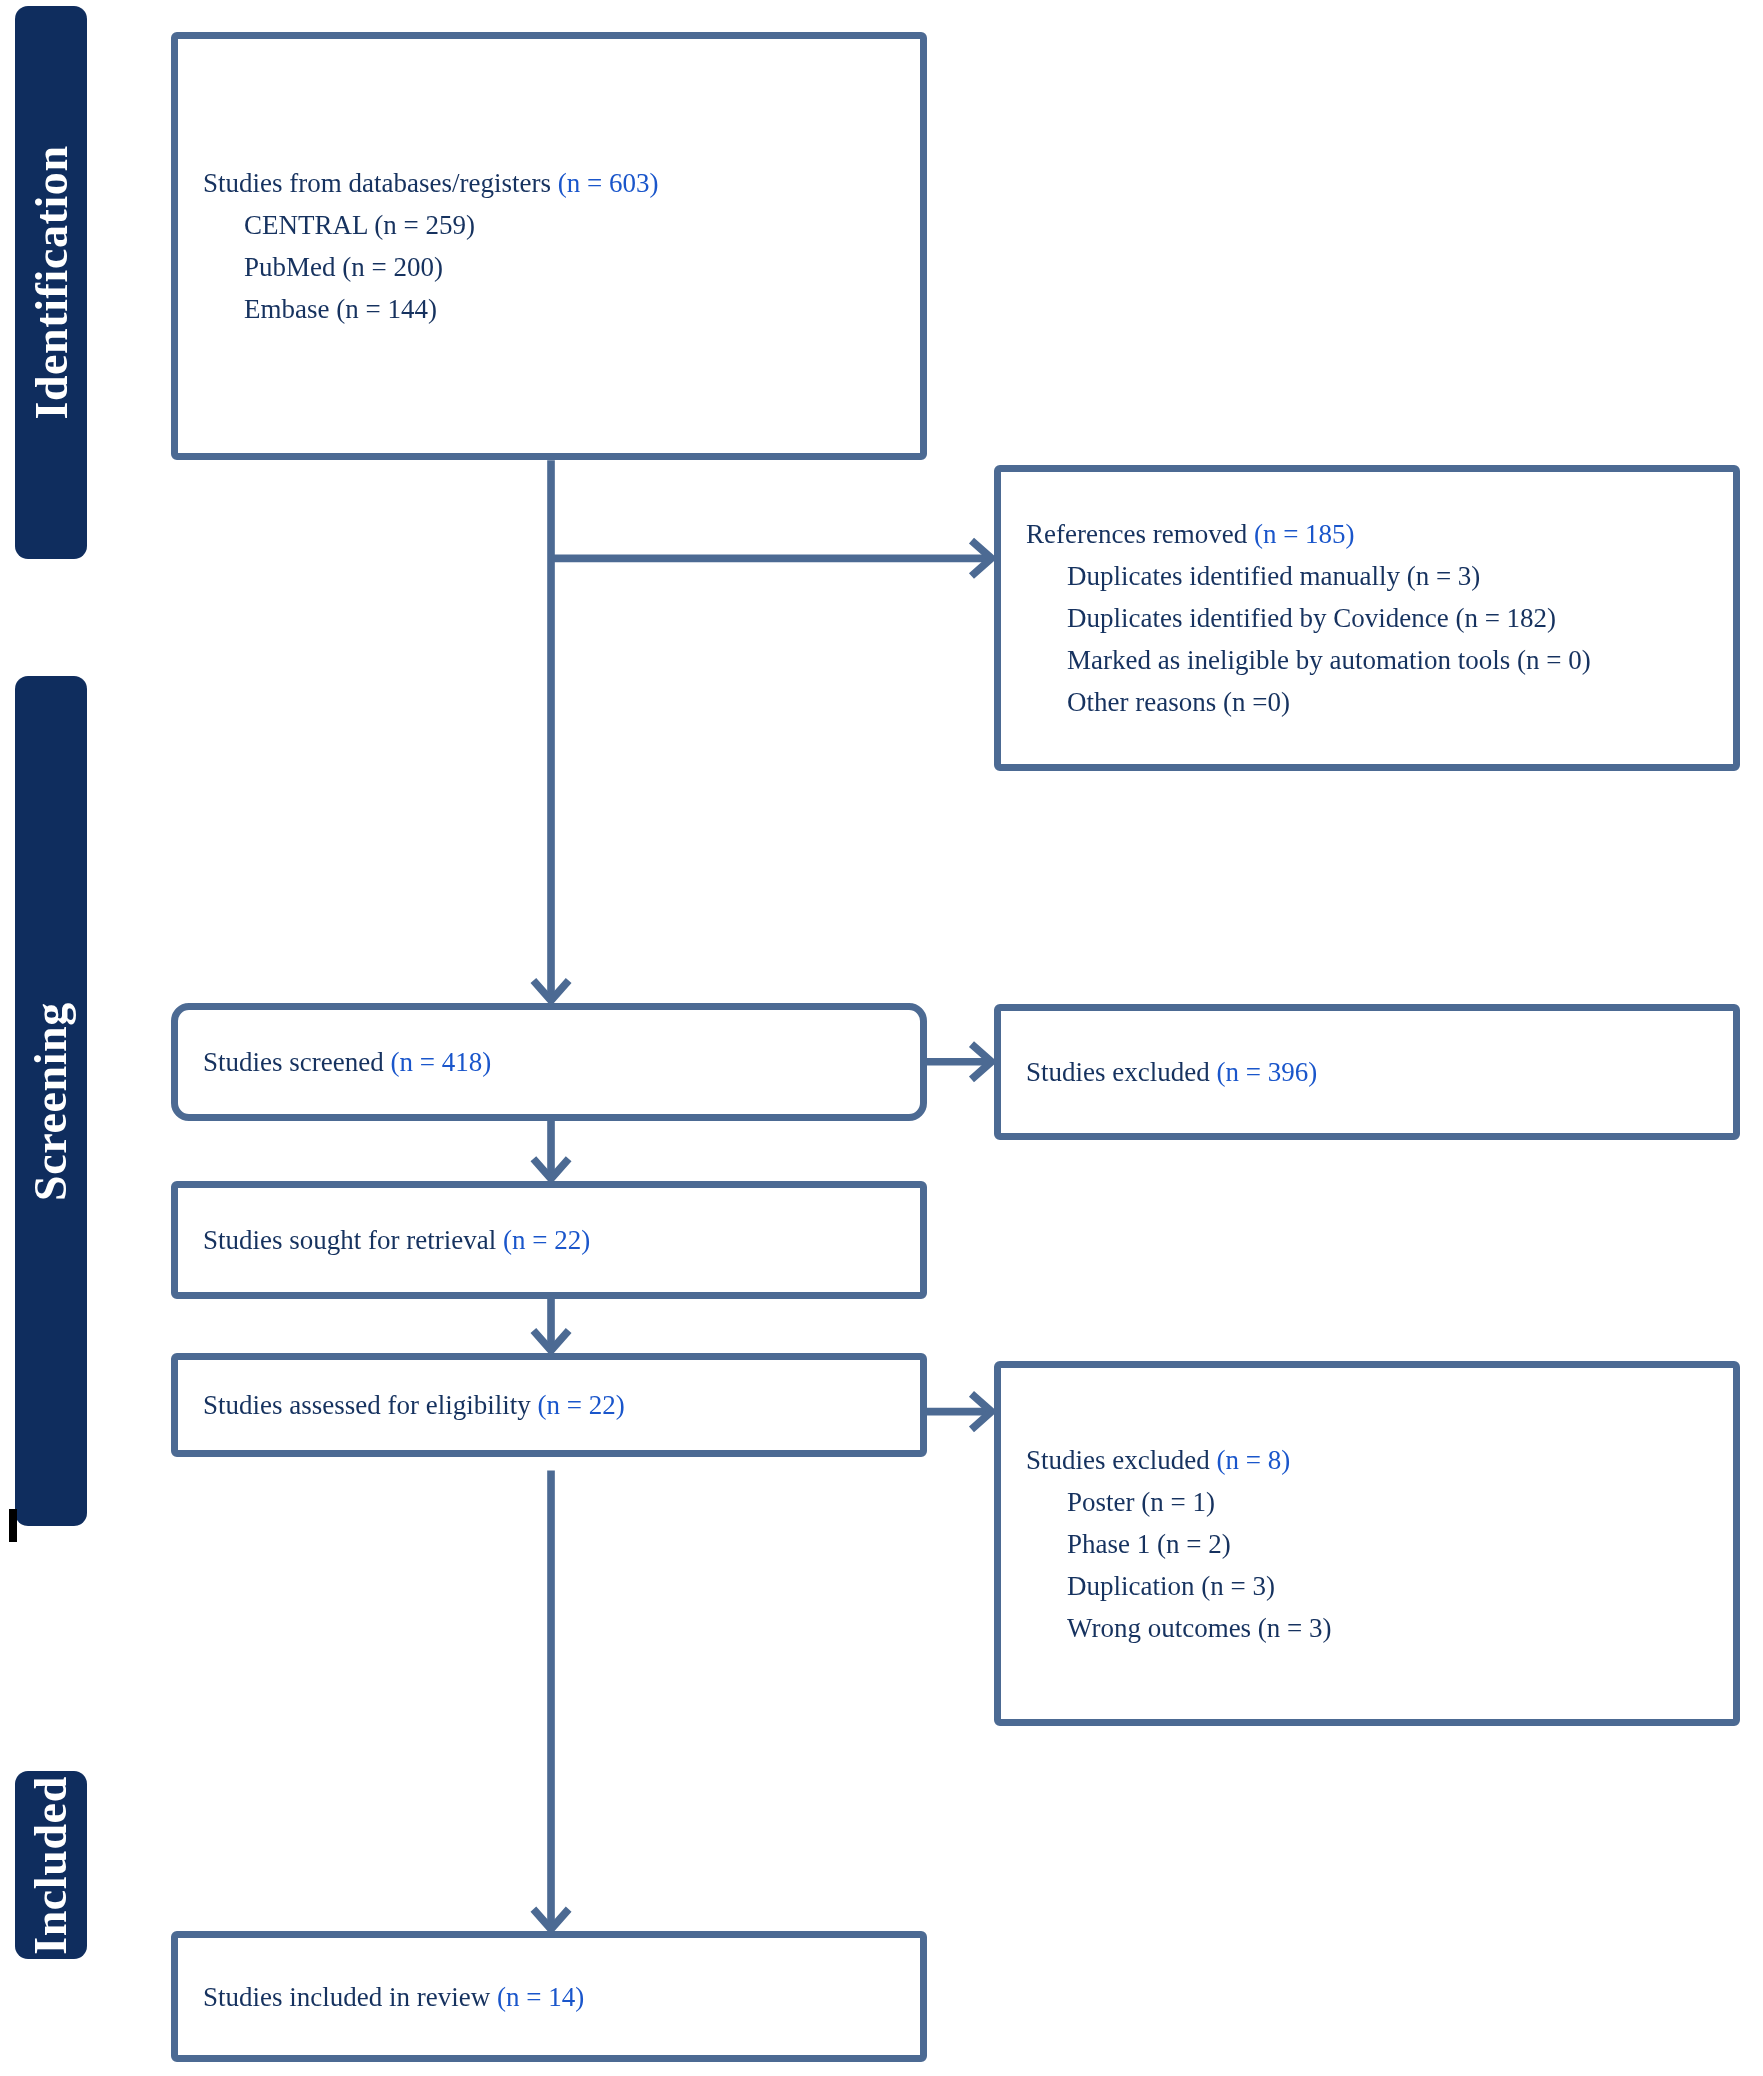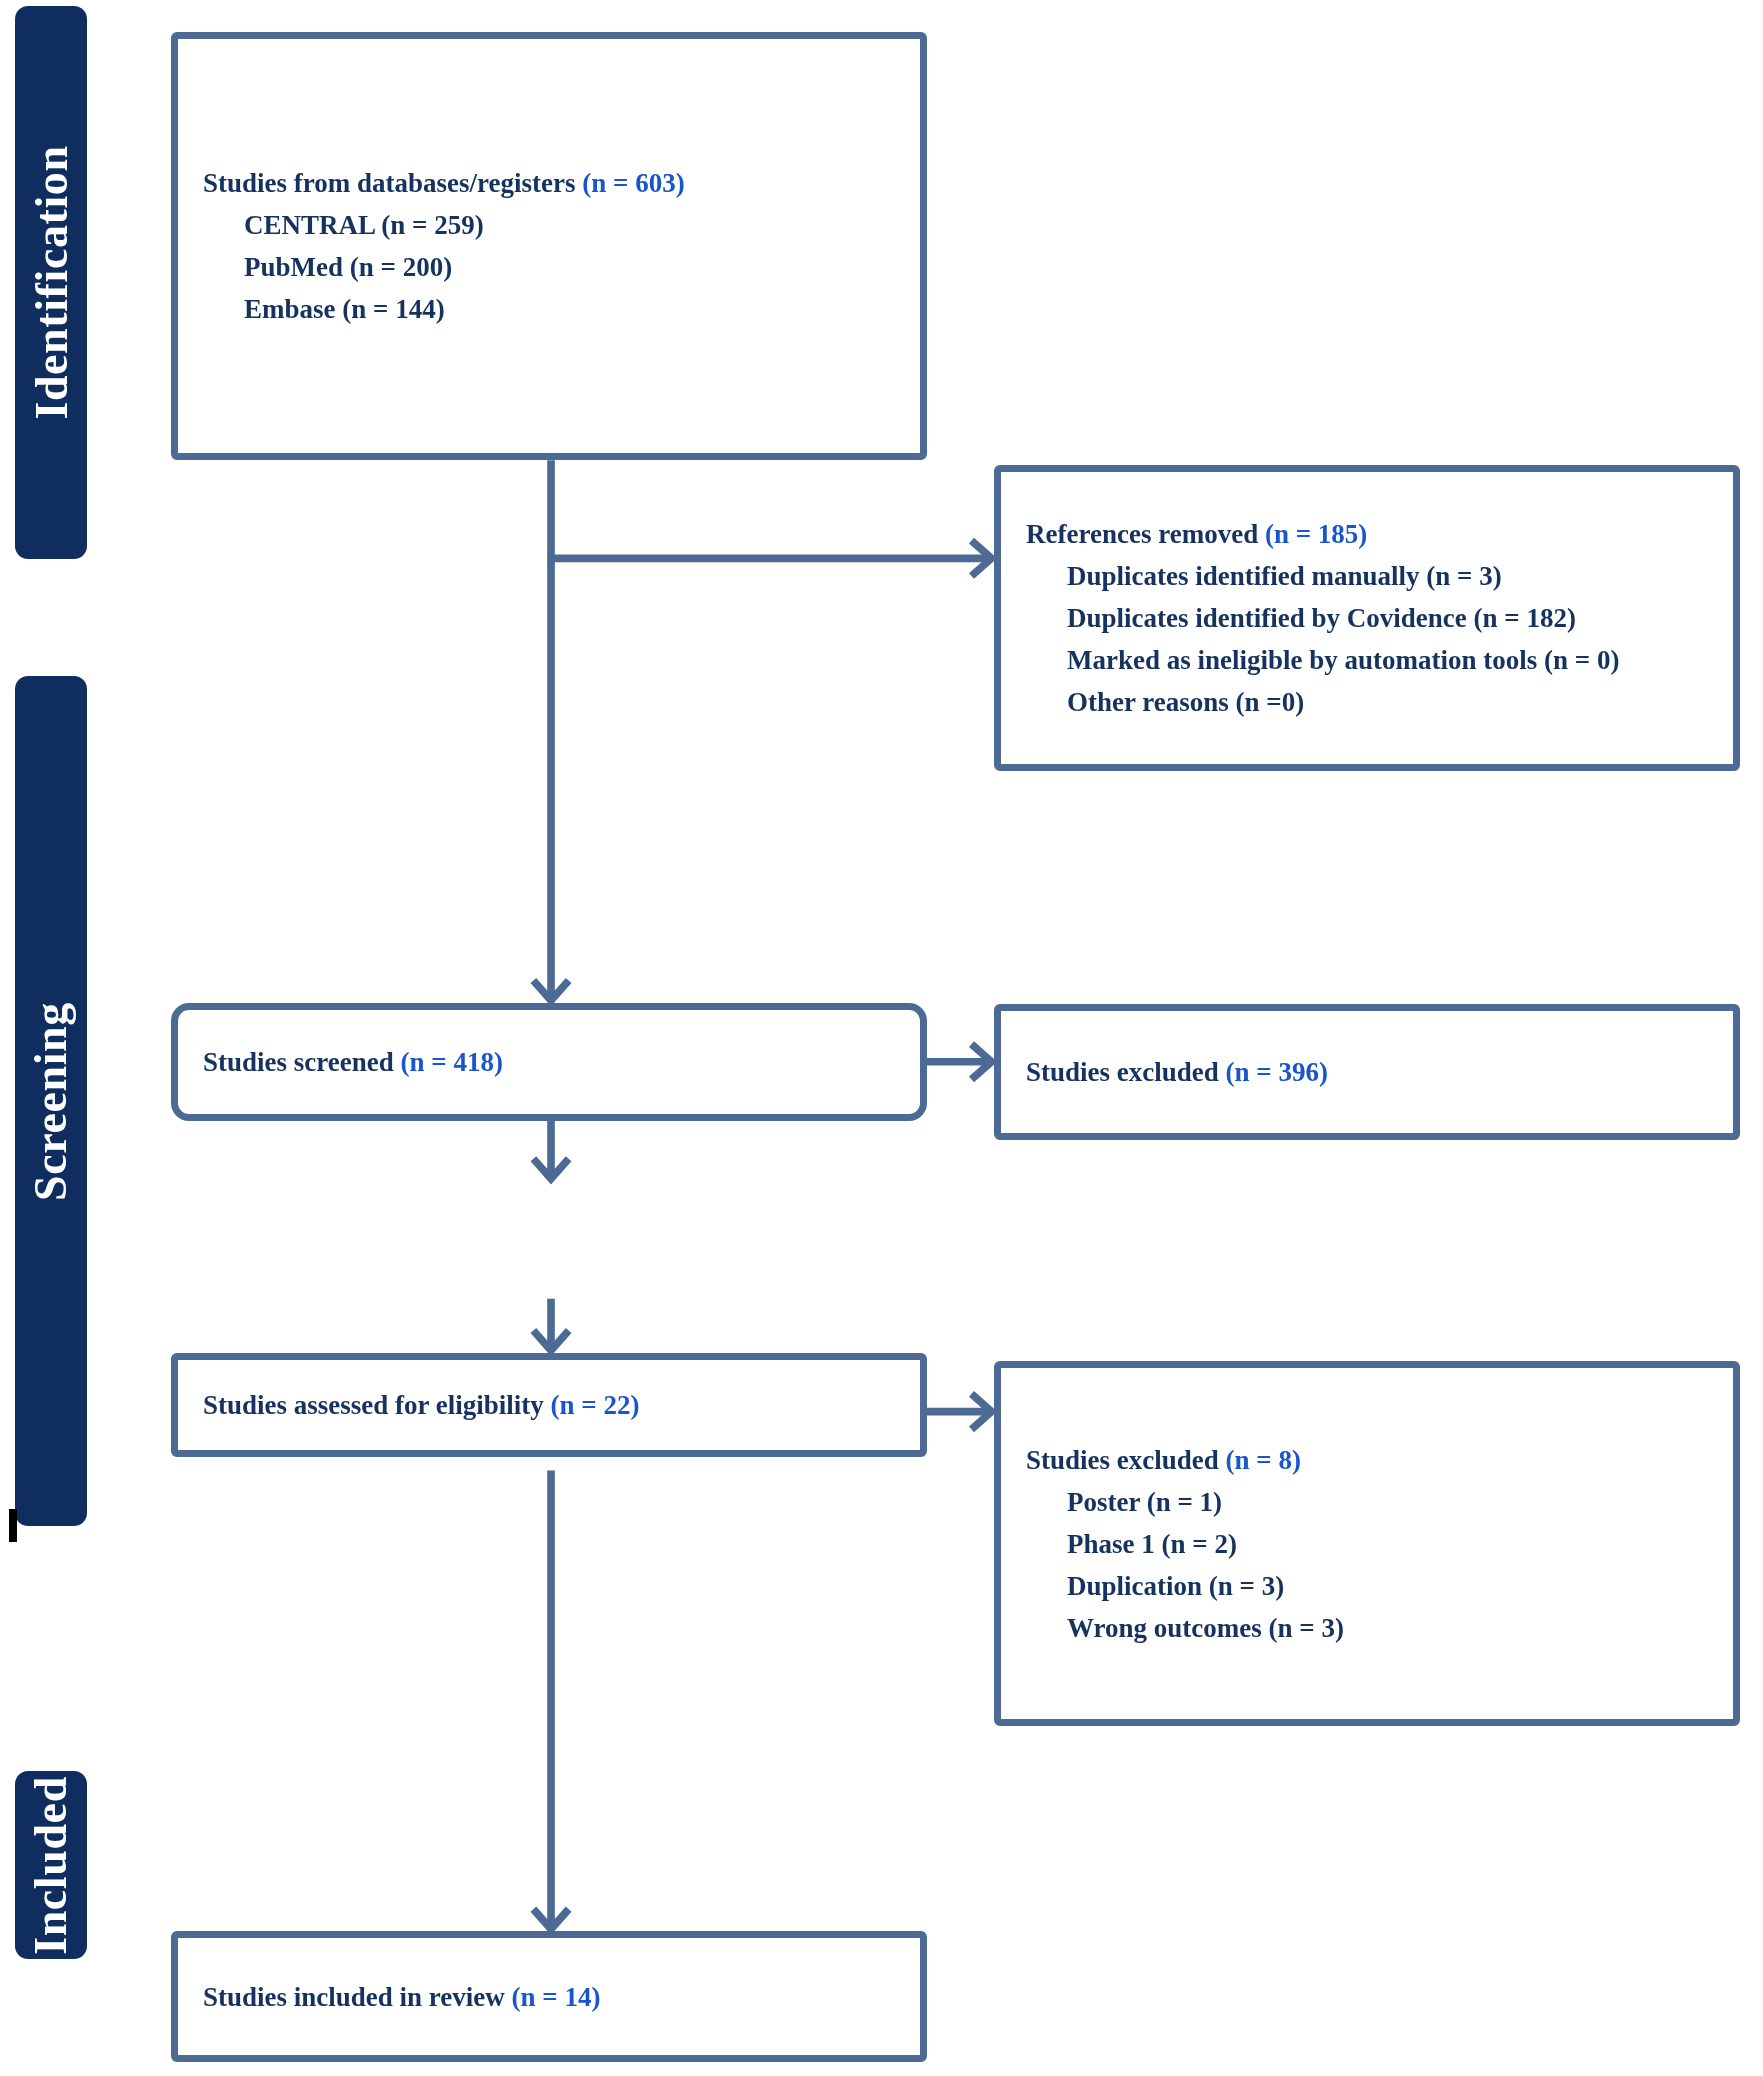--- a/index.html
+++ b/index.html
@@ -52,21 +52,21 @@
     position: absolute;
     background: #fff;
     border: 7.6px solid var(--border);
     border-radius: 5.9px;
     box-sizing: border-box;
     display: flex;
     flex-direction: column;
     justify-content: center;
     font-size: 27px;
     line-height: 42px;
-    font-weight: bold;
+    font-weight: normal;
     color: var(--text);
   }
   .box .title { padding-left: 25px; padding-right: 9.4px; }
   .box .item  { padding-left: 66px; padding-right: 3px; text-align: justify; }
   .n-count { color: var(--count); margin-left: 0.25em; }
   .tick {
     position: absolute;
     left: 9.4px; top: 1509px;
     width: 7.6px; height: 33px;
     background: #000;
@@ -141,20 +141,23 @@
   </div>
 
   <div class="box" id="box-screened">
     <div class="title"><span>Studies screened</span><span class="n-count">(n = 418)</span></div>
   </div>
 
   <div class="box" id="box-excluded-screening">
     <div class="title"><span>Studies excluded</span><span class="n-count">(n = 396)</span></div>
   </div>
 
+  <div class="box" id="box-sought">
+    <div class="title"><span>Studies sought for retrieval</span><span class="n-count">(n = 22)</span></div>
+  </div>
 
   <div class="box" id="box-assessed">
     <div class="title"><span>Studies assessed for eligibility</span><span class="n-count">(n = 22)</span></div>
   </div>
 
   <div class="box" id="box-excluded-eligibility">
     <div class="title"><span>Studies excluded</span><span class="n-count">(n = 8)</span></div>
     <div class="item">Poster (n = 1)</div>
     <div class="item">Phase 1 (n = 2)</div>
     <div class="item">Duplication (n = 3)</div>

